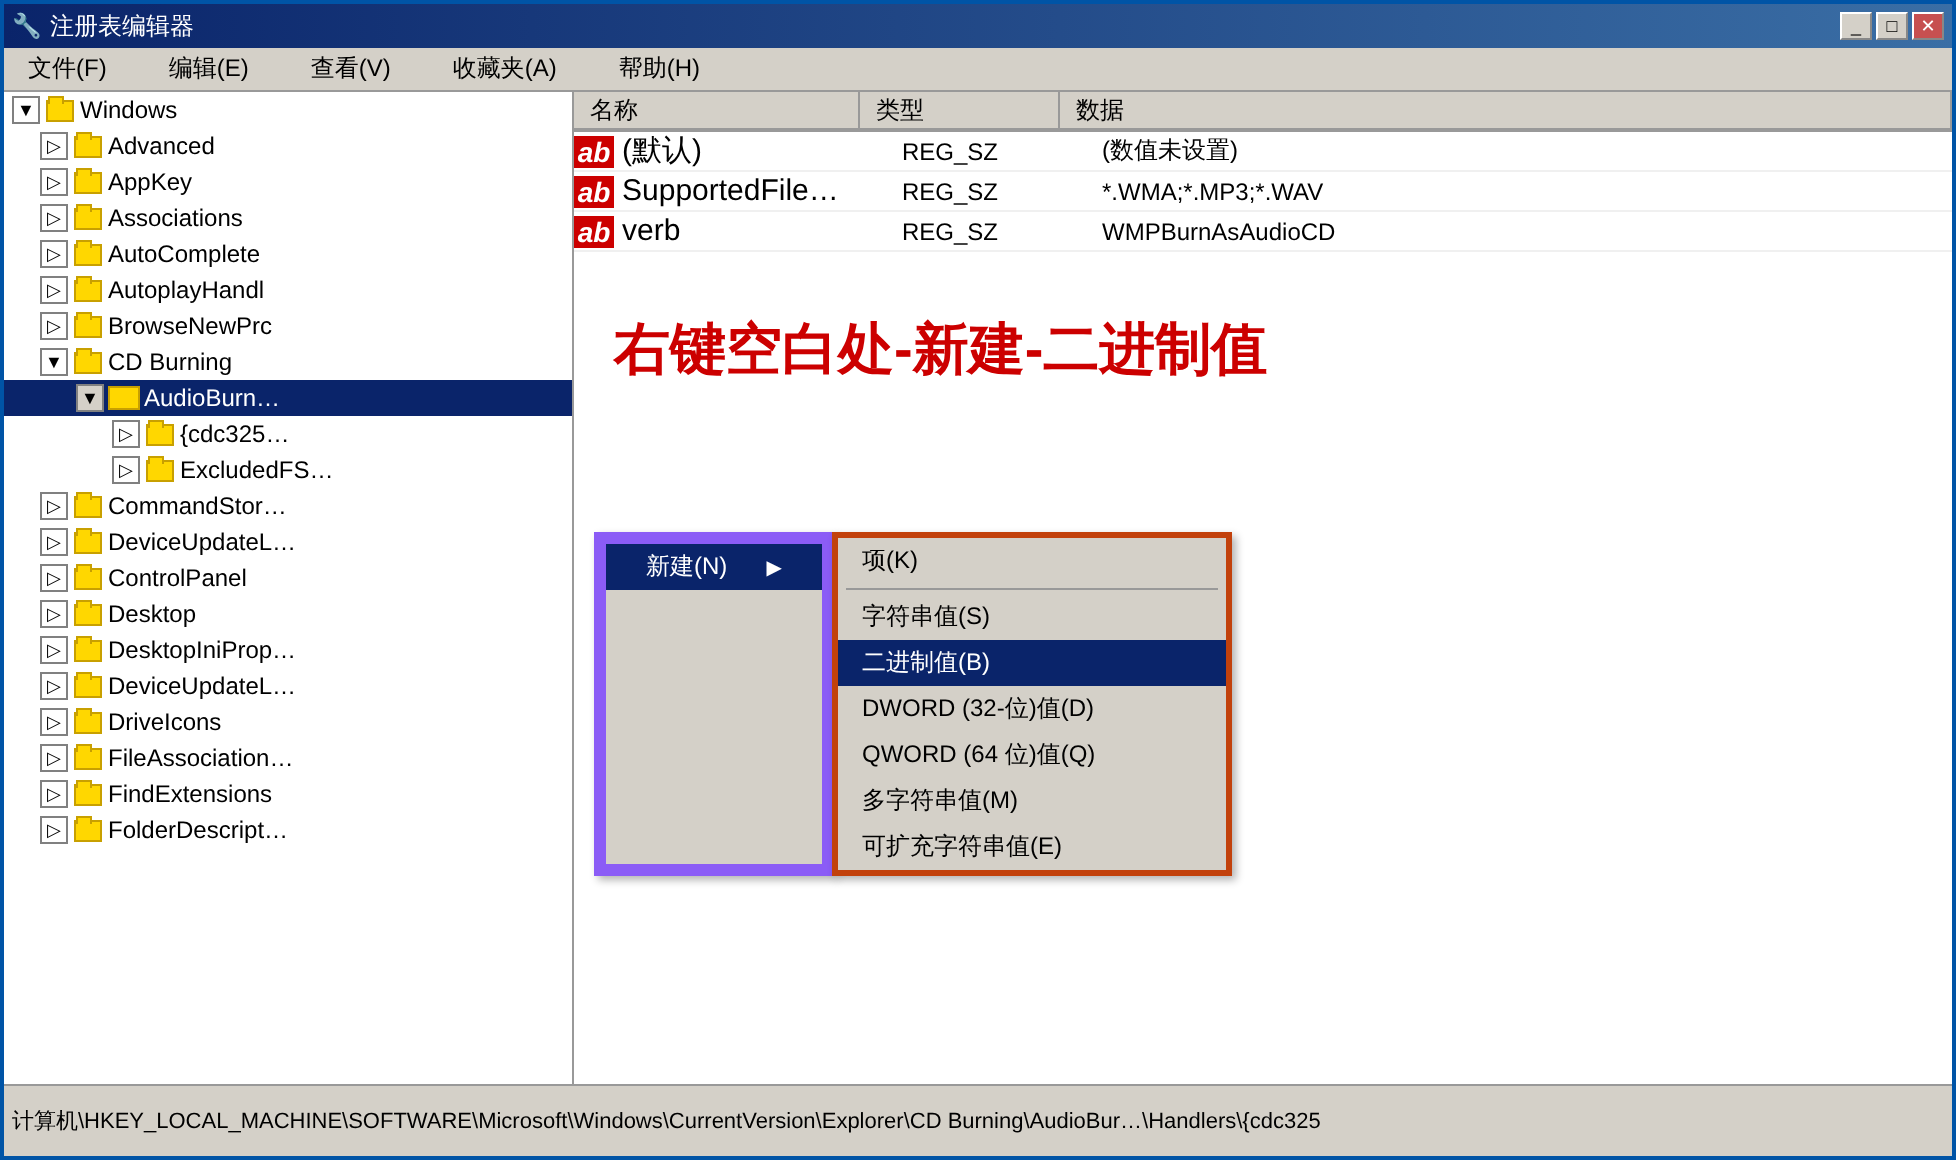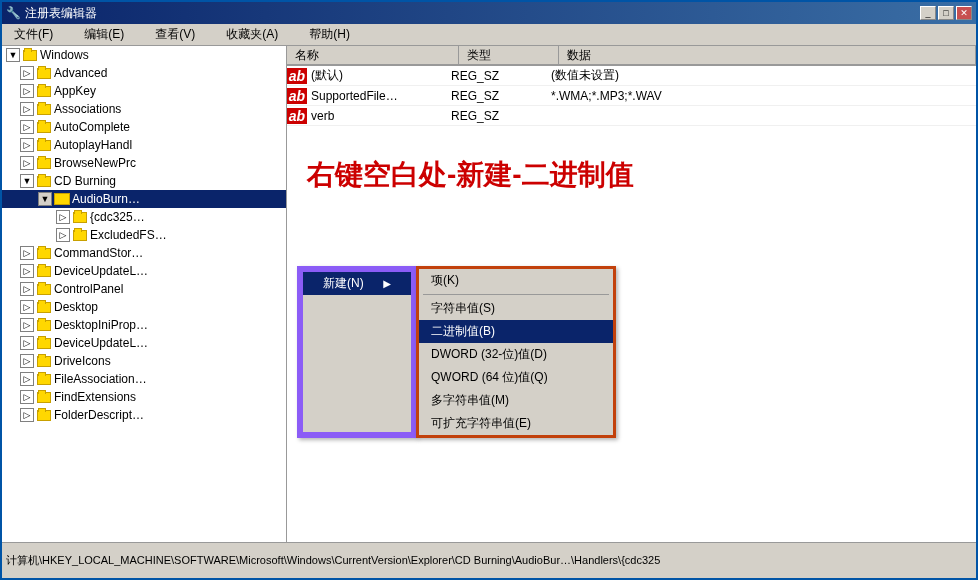--- a/index.html
+++ b/index.html
@@ -177,21 +177,21 @@
     .values-col-header {
       padding: 1px 8px;
       font-size: 12px;
       border-right: 1px solid #999;
       display: flex;
       align-items: center;
       cursor: pointer;
       user-select: none;
     }
 
-    .col-name { width: 172px; }
+    .col-name { width: 143px; }
     .col-type { width: 100px; }
     .col-data { flex: 1; }
 
     .values-list {
       overflow-y: auto;
       height: calc(100% - 20px);
     }
 
     .value-row {
       display: flex;
@@ -211,21 +211,21 @@
 
     .ab-icon {
       background: #cc0000;
       color: white;
       font-size: 14px;
       font-weight: bold;
       padding: 0 2px;
       font-style: italic;
     }
 
-    .value-name { width: 140px; font-size: 12px; padding: 0 4px; }
+    .value-name { width: 140px; font-size: 15px; padding: 0 4px; }
     .value-type { width: 100px; font-size: 12px; padding: 0 4px; }
     .value-data { flex: 1; font-size: 12px; padding: 0 4px; }
 
     
     .annotation-text {
       position: absolute;
       top: 110px;
       left: 20px;
       color: #cc0000;
       font-size: 28px;
@@ -551,20 +551,21 @@
           <div class="value-type">REG_SZ</div>
           <div class="value-data">*.WMA;*.MP3;*.WAV</div>
         </div>
 
         <div class="value-row">
           <div class="value-icon">
             <span class="ab-icon">ab</span>
           </div>
           <div class="value-name">verb</div>
           <div class="value-type">REG_SZ</div>
+          <div class="value-data">WMPBurnAsAudioCD</div>
         </div>
       </div>
 
       <div class="annotation-text">右键空白处-新建-二进制值</div>
 
       <div class="context-menu-area">
 
         <div class="submenu-parent">
           <div class="submenu-item active">
             <span>新建(N)</span>

